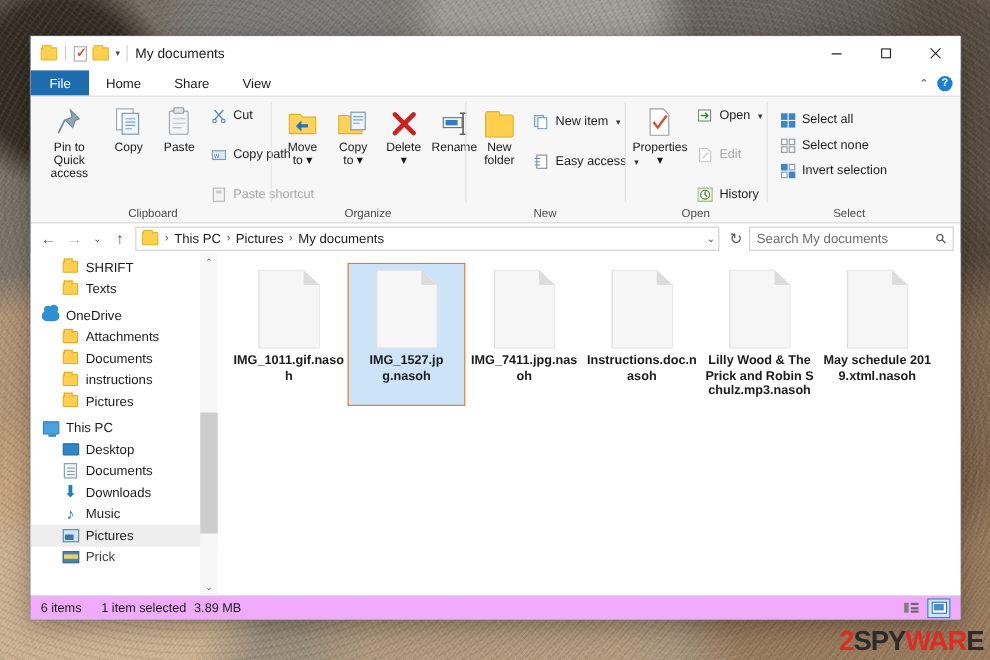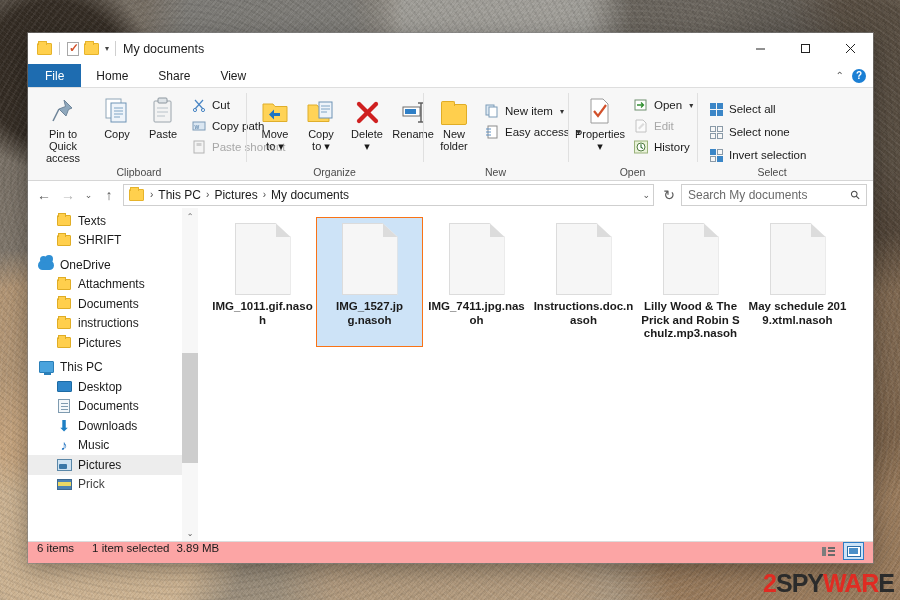--- a/index.html
+++ b/index.html
@@ -111,21 +111,21 @@
   }
   .rgroup + .rgroup::before {
     content:""; position:absolute; left:0; top:5px; bottom:18px; width:1px; background:#e0e0e0;
   }
 
   .bigbtn {
     width:auto; min-width:46px; padding:2px 5px 0; display:flex; flex-direction:column;
     align-items:center; text-align:center; font-size:11px; color:#1a1a1a; line-height:12px;
   }
   .bigbtn .glyph { height:30px; display:flex; align-items:flex-end; justify-content:center; margin-bottom:3px; }
-  .smallcol { display:flex; flex-direction:column; justify-content:center; padding:2px 4px 0 3px; gap:1px; }
+  .smallcol { display:flex; flex-direction:column; justify-content:center; padding:2px 4px 0 3px; gap:16px; }
   .smallbtn {
     display:flex; align-items:center; gap:5px; font-size:11.5px; color:#1a1a1a;
     padding:2px 5px 2px 2px; white-space:nowrap; line-height:13px;
   }
   .smallbtn.dim { color:#a8a8a8; }
   .smallbtn .g { width:16px; height:16px; display:flex; align-items:center; justify-content:center; flex:0 0 16px; }
   .caret-dn { font-size:8px; color:#333; margin-left:2px; }
 
   
   .folder-lg {
@@ -225,22 +225,22 @@
   }
   .page-fold {
     position:absolute; right:0; top:0; width:15px; height:14px;
     background:#dcdcdc;
     clip-path:polygon(0 0, 100% 100%, 0 100%);
   }
   .fname { font-size:11.5px; color:#1b1b1b; line-height:13.5px; word-break:break-all; width:100%; }
 
   
   .statusbar {
-    flex:0 0 22px; background:#fca5a5; border-top:1px solid #dcdcdc; display:flex;
-    align-items:flex-start; padding:0 4px 0 9px; font-size:11.5px; color:#1b1b1b;
+    flex:0 0 22px; background:#f0abfc; border-top:1px solid #dcdcdc; display:flex;
+    align-items:center; padding:0 4px 0 9px; font-size:11.5px; color:#1b1b1b;
   }
   .st-items { margin-right:18px; }
   .st-sel { margin-right:7px; }
   .st-right { margin-left:auto; display:flex; align-items:center; gap:4px; padding-right:5px; }
   .viewbtn { width:21px; height:18px; display:flex; align-items:center; justify-content:center; }
   .viewbtn.on { border:1px solid #2d7bc4; background:#cde3f7; }
   .vd-l { display:flex; gap:2px; align-items:center; }
   .vd-l i { display:block; width:4px; height:9px; background:#7d7d7d; }
   .vd-lines { display:flex; flex-direction:column; gap:1.5px; }
   .vd-lines i { display:block; width:7px; height:2px; background:#6a6a6a; }
@@ -589,27 +589,27 @@
 
   <div class="body">
 
     <div class="navpane">
       <div class="navlist">
 
         <div class="navitem ind1">
           <span class="nav-ico">
               <span class="folder-sm2"></span>
             </span>
+          <span>SHRIFT</span>
+        </div>
+        <div class="navitem ind1">
+          <span class="nav-ico">
+              <span class="folder-sm2"></span>
+            </span>
           <span>Texts</span>
-        </div>
-        <div class="navitem ind1">
-          <span class="nav-ico">
-              <span class="folder-sm2"></span>
-            </span>
-          <span>SHRIFT</span>
         </div>
         <div class="navitem ind0" style="margin-top:5px">
           <span class="nav-ico">
               <span class="cloud"></span>
             </span>
           <span>OneDrive</span>
         </div>
         <div class="navitem ind1">
           <span class="nav-ico">
               <span class="folder-sm2"></span>

